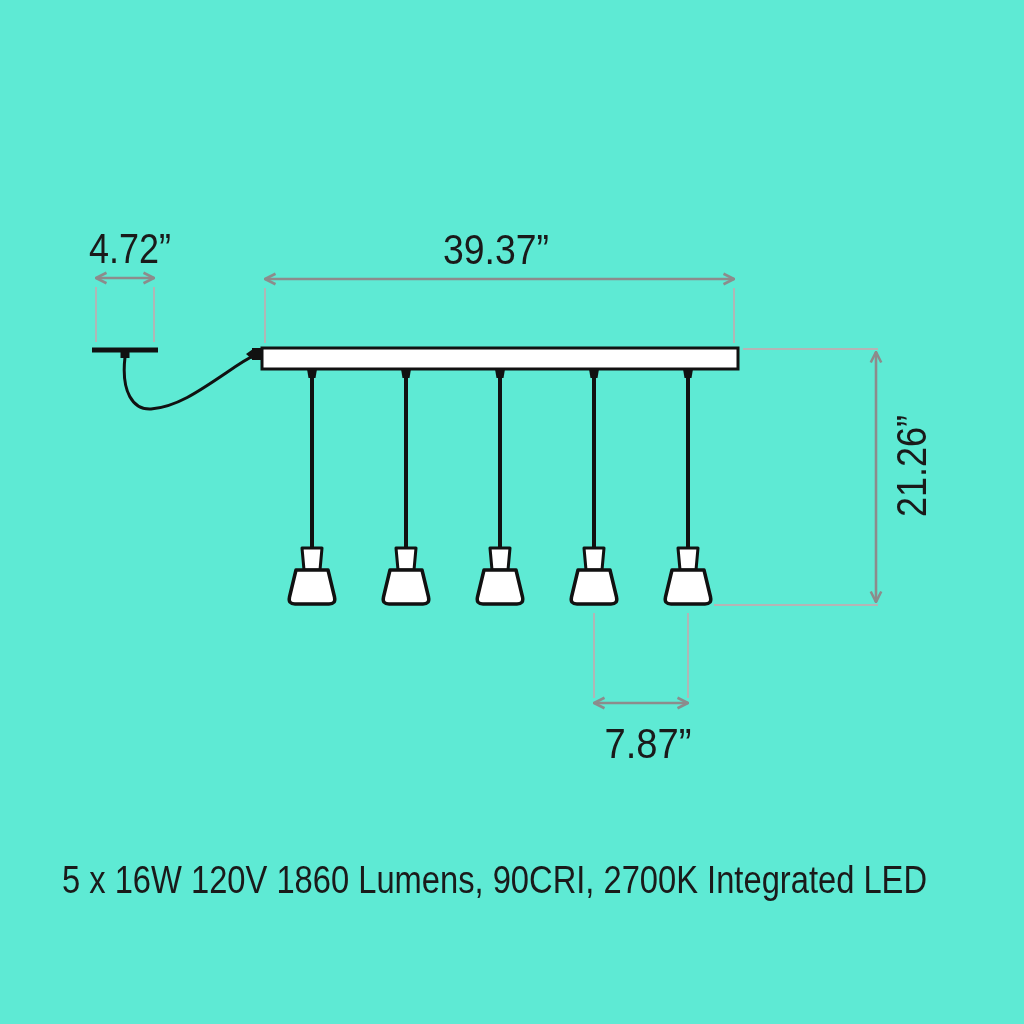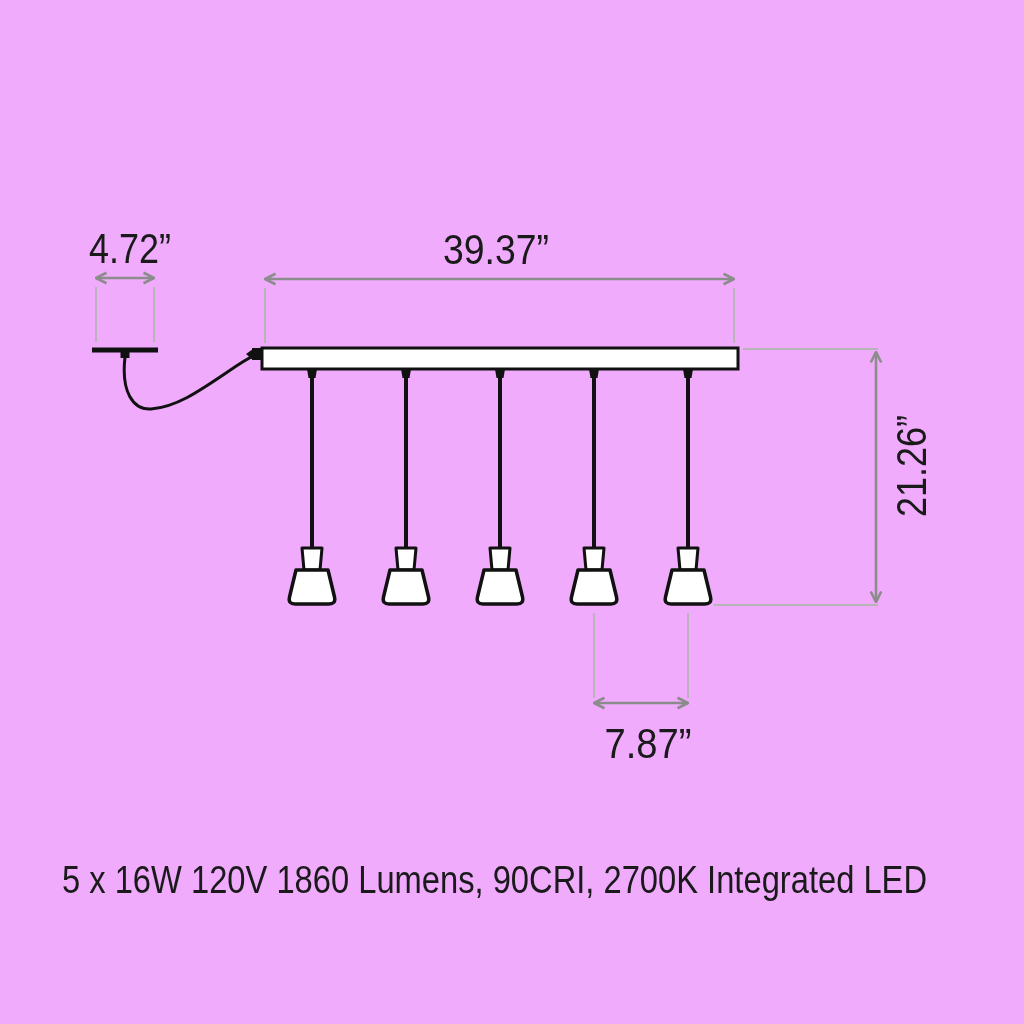--- a/index.html
+++ b/index.html
@@ -1,20 +1,20 @@
 <!DOCTYPE html>
 <html><head>
 <meta charset="utf-8">
 <style>
   html, body { margin: 0; padding: 0; background: #ffffff; }
   .page {
     position: relative;
     width: 1024px;
     height: 1024px;
-    background: #f0abfc;
+    background: #5eead4;
     overflow: hidden;
     font-family: "Liberation Sans", sans-serif;
   }
   svg.diagram { position: absolute; left: 0; top: 0; }
 
   
   .ink       { stroke: #111111; fill: none; }
   .ink-fill  { fill: #111111; stroke: none; }
   .white-part{ fill: #ffffff; stroke: #111111; }
   .dim-line  { stroke: #8c8c8c; stroke-width: 2.6; fill: none; }

